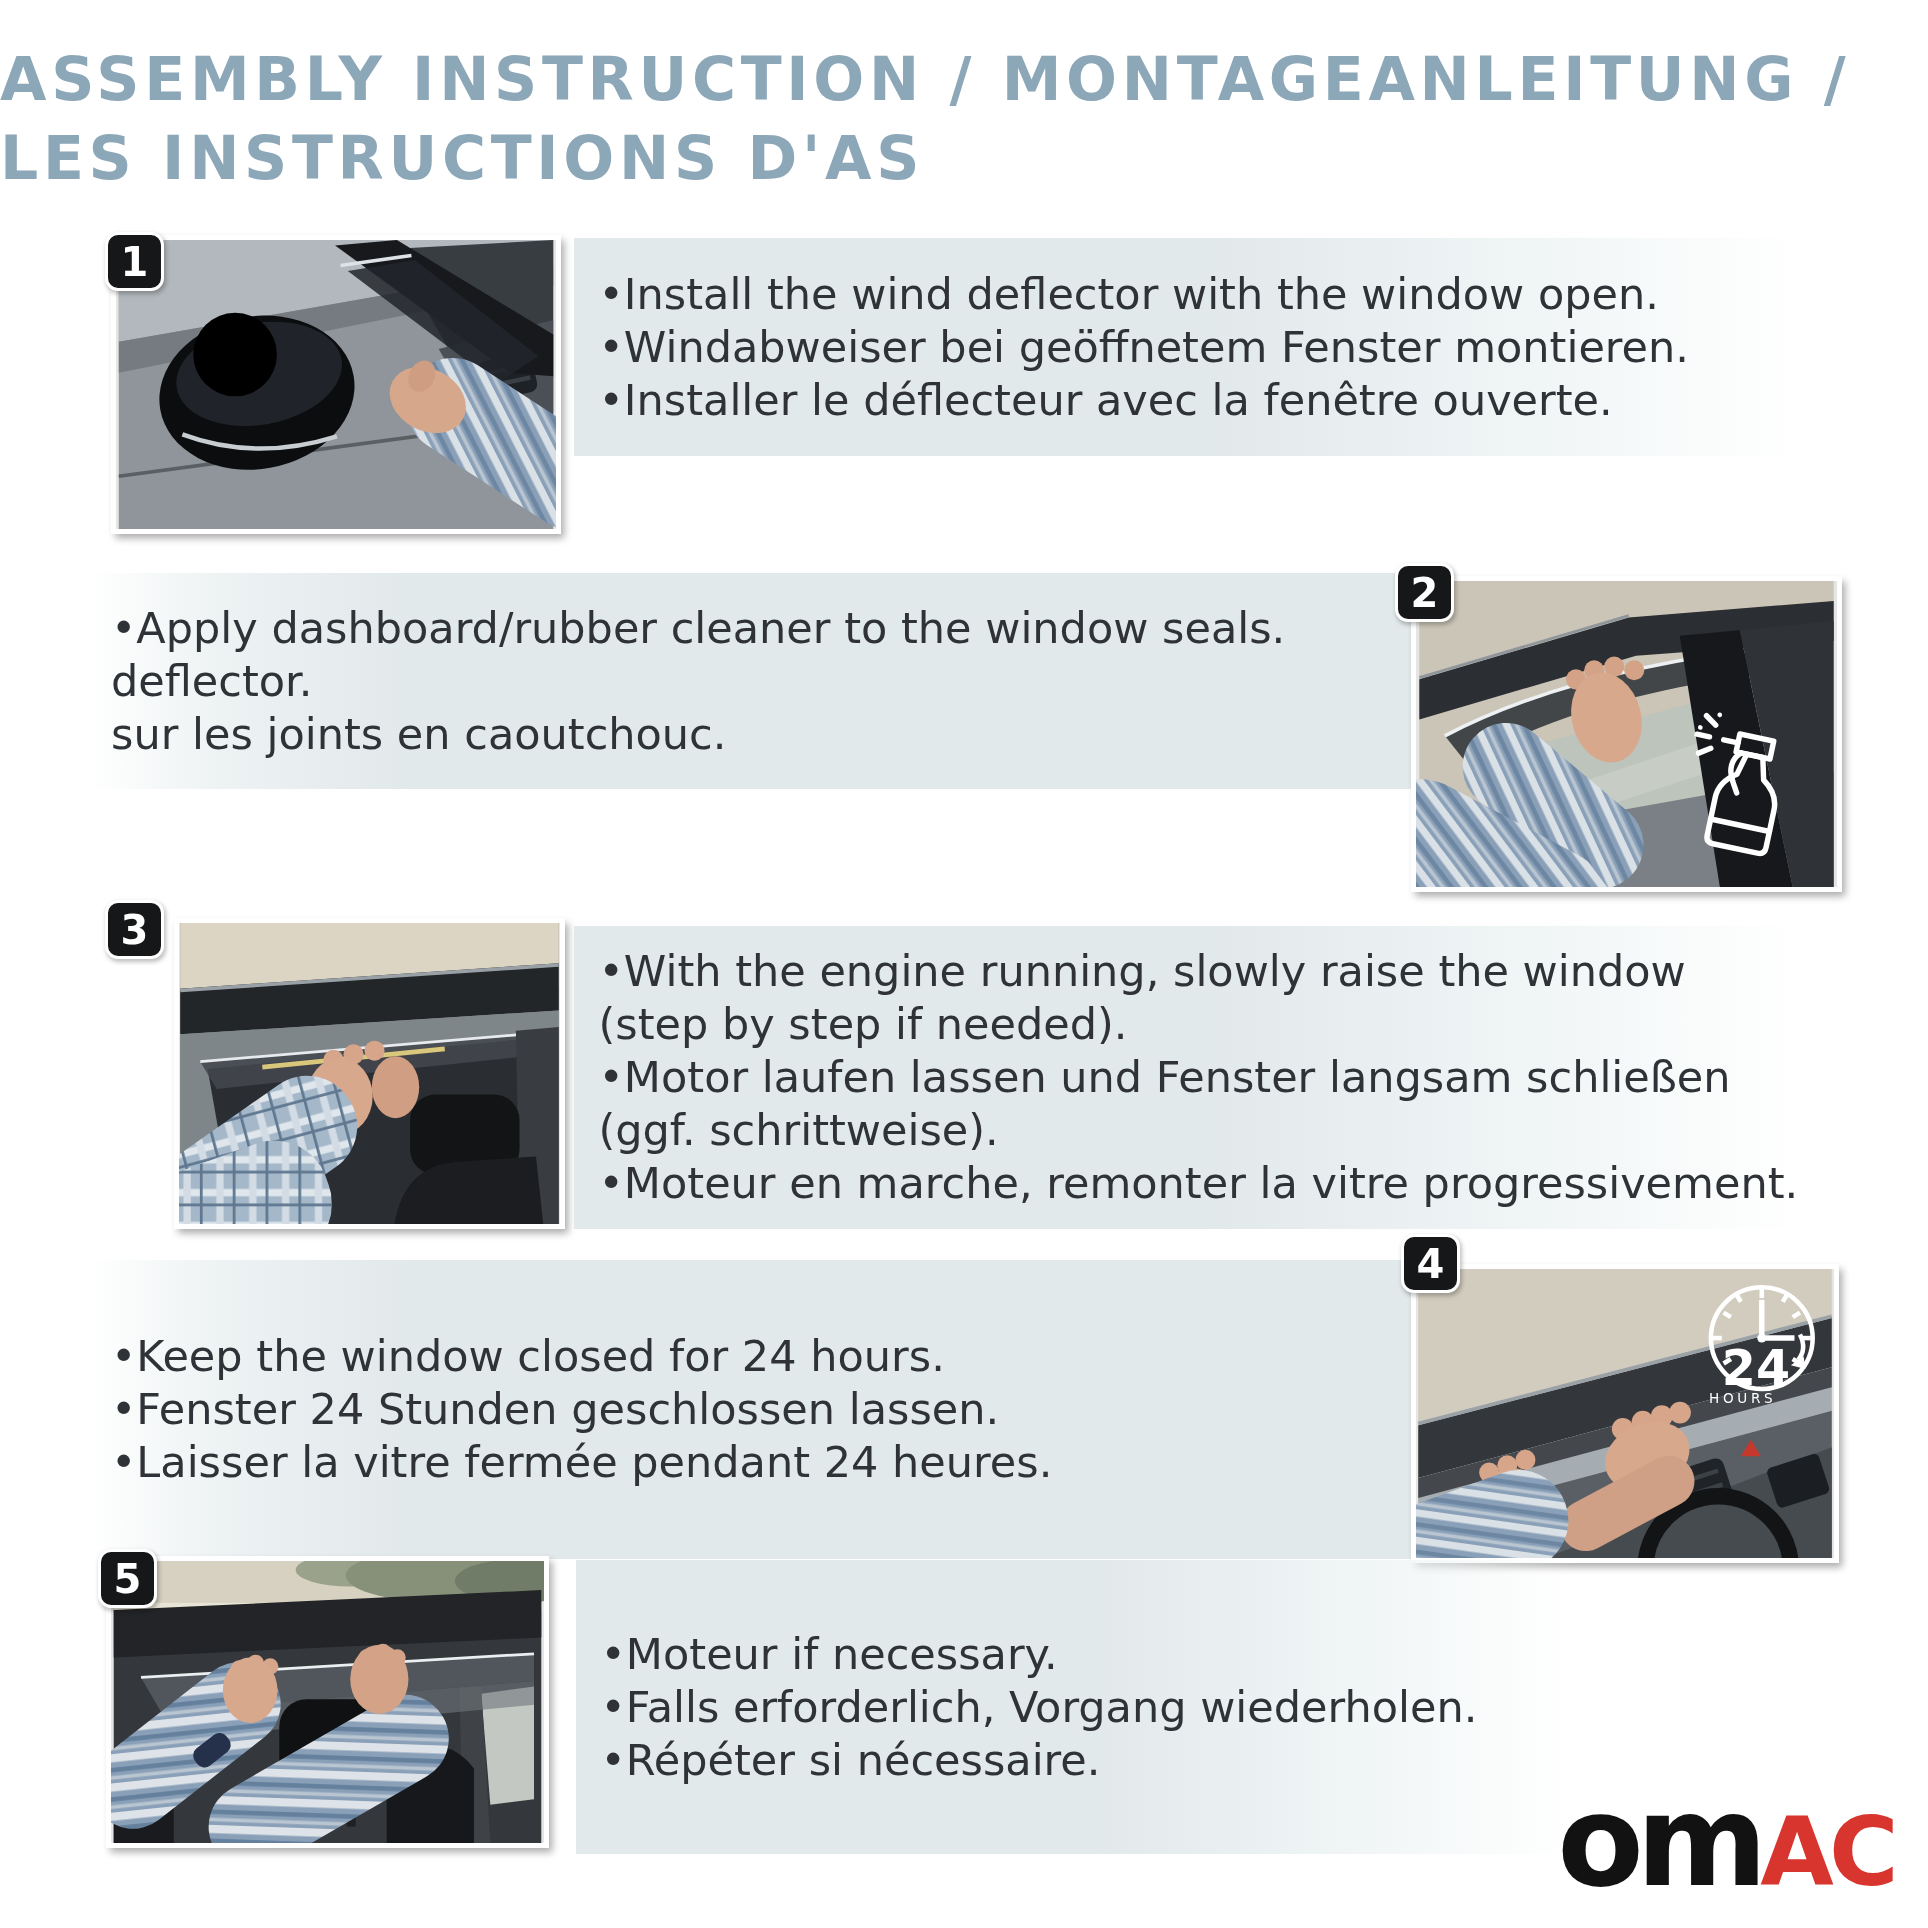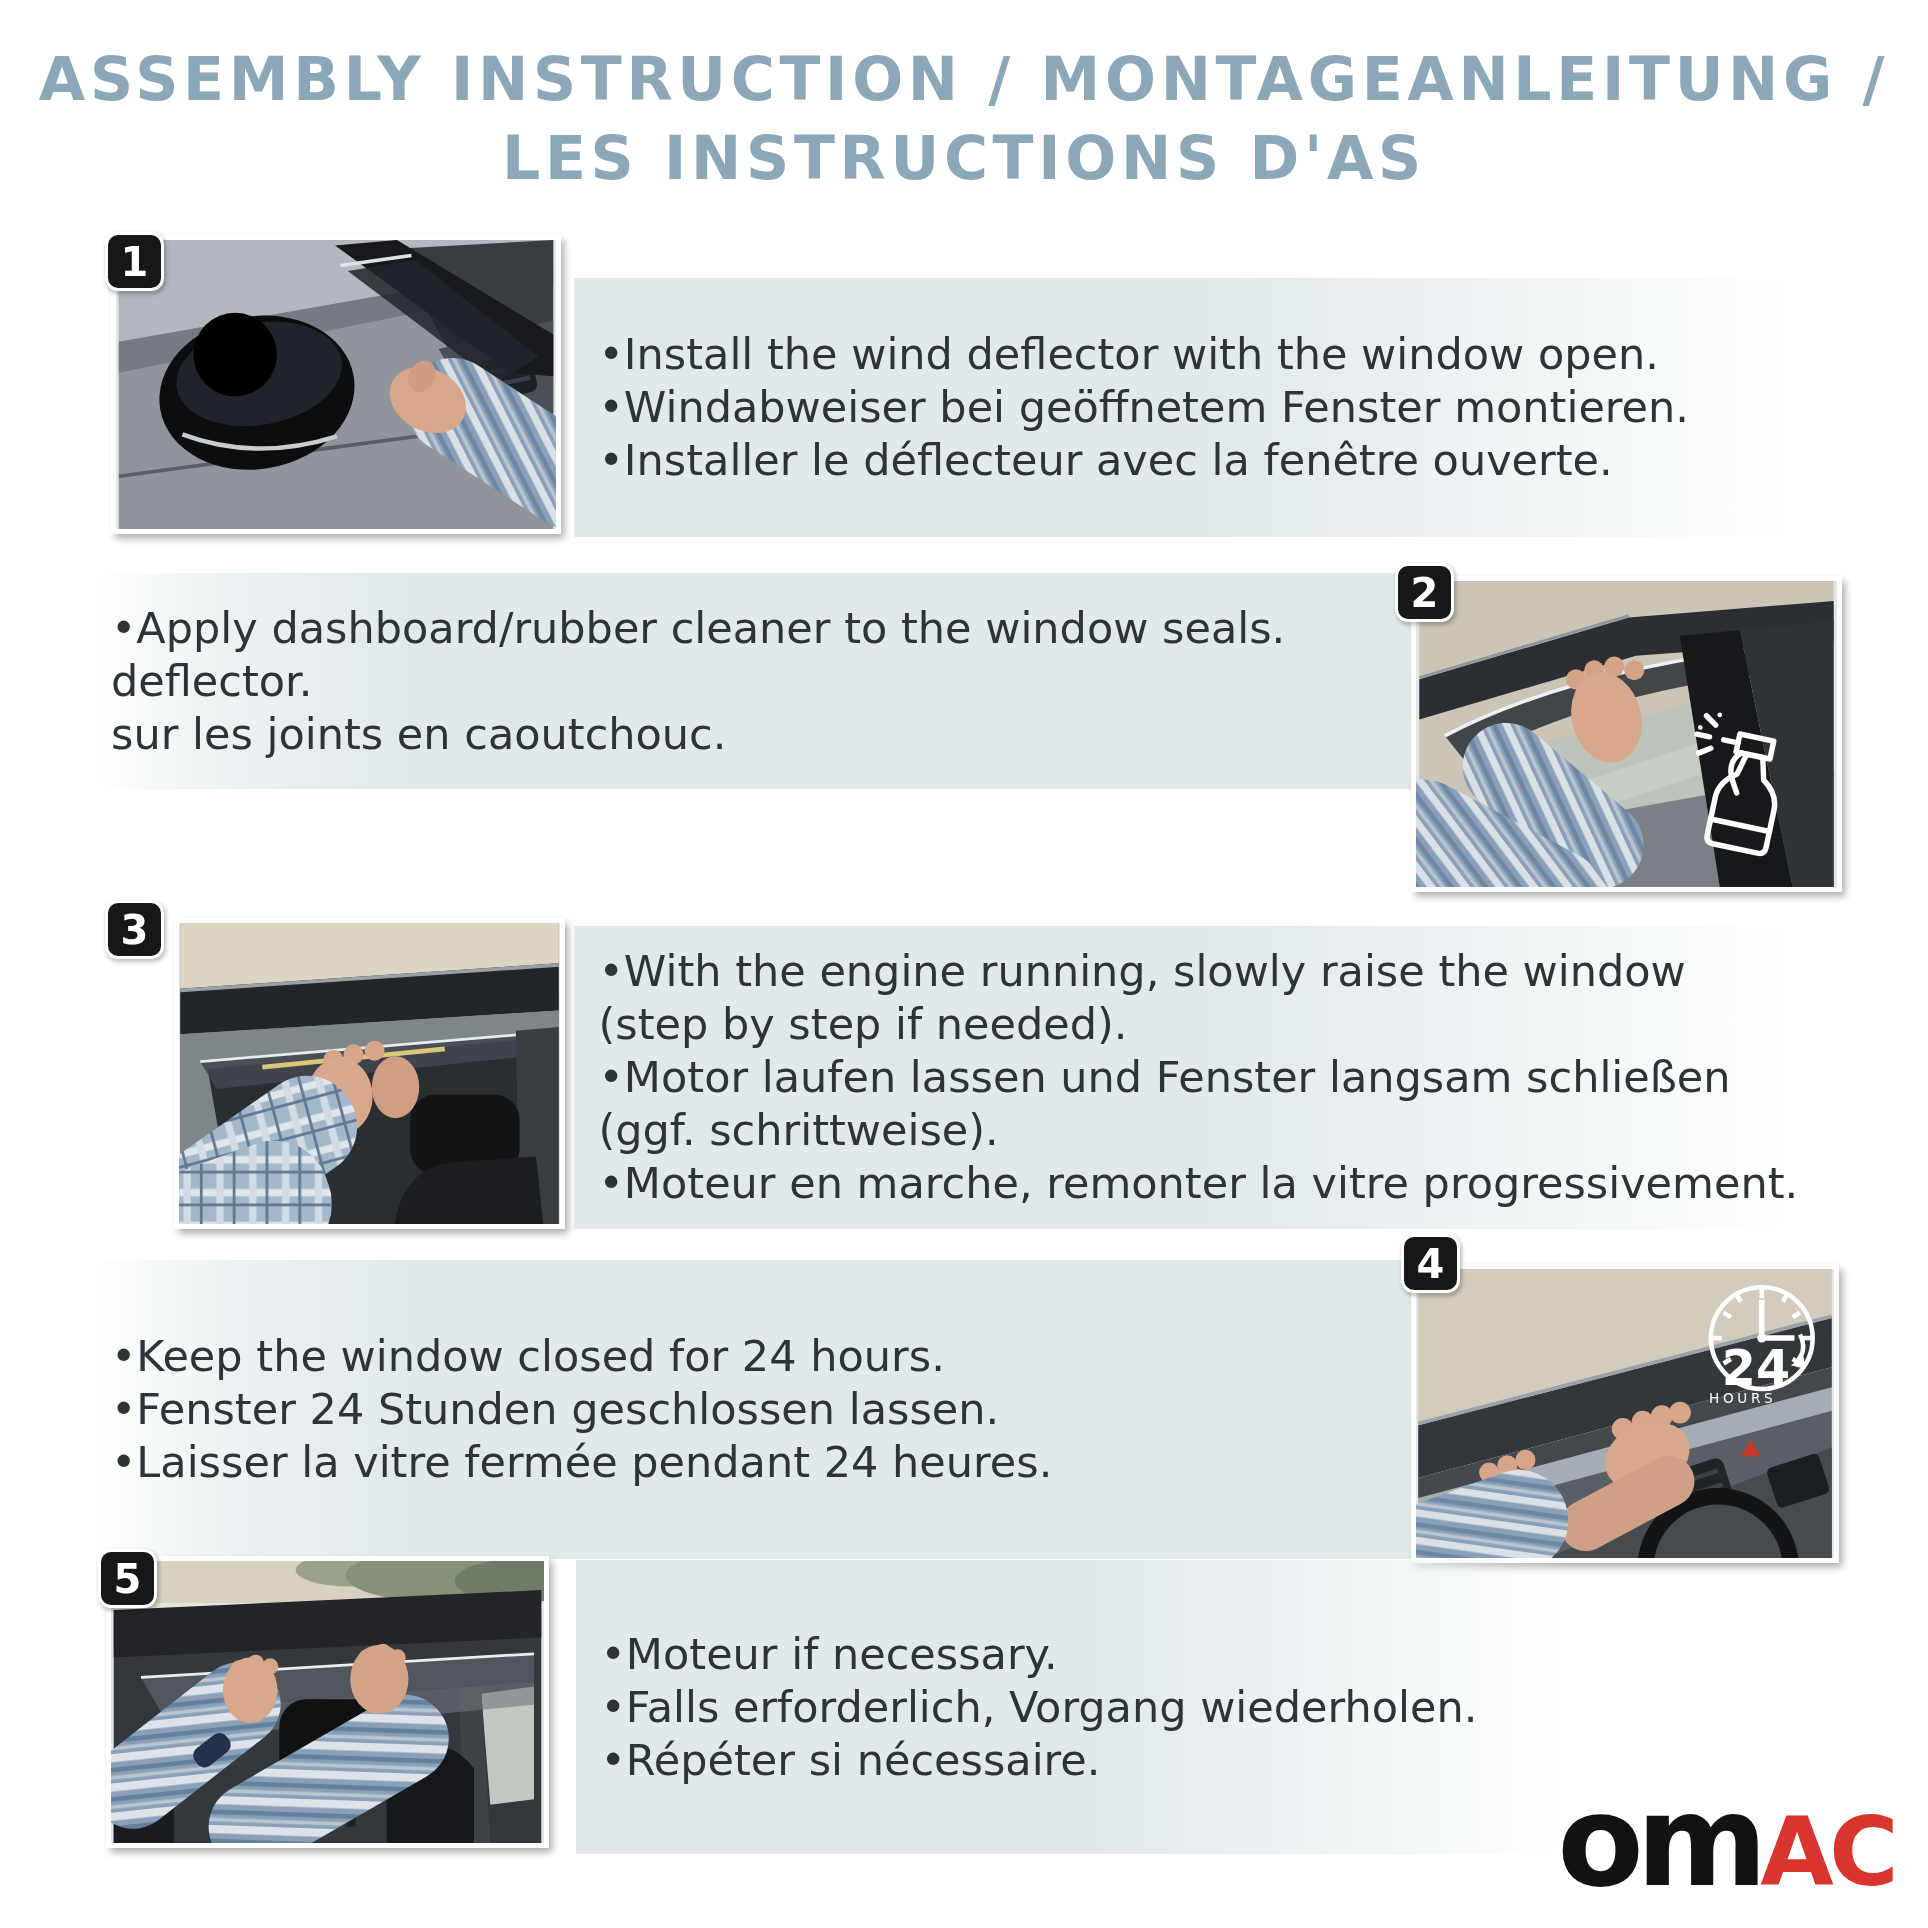--- a/index.html
+++ b/index.html
@@ -1,20 +1,20 @@
 <!DOCTYPE html>
 <html style="font-size:15px"><head>
 <meta charset="utf-8">
 <style>
   html,body{margin:0;padding:0;background:#ffffff;}
   body{width:1928px;height:1928px;position:relative;overflow:hidden;
        font-family:"DejaVu Sans","Liberation Sans",sans-serif;}
 
   
-  .title{position:absolute;left:0;top:40px;width:1928px;text-align:center;
+  .title{position:absolute;left:0;top:40px;width:1928px;text-align:left;
          color:#8CA7B8;font-weight:bold;font-size:60px;letter-spacing:4.7px;
          line-height:79px;}
 
   
   .panel{position:absolute;display:flex;flex-direction:column;justify-content:center;
          color:#2F3337;font-size:43px;line-height:53px;font-weight:500;}
   .panel .line{white-space:nowrap;}
   .panel-right{background:linear-gradient(90deg,#E2E9EB 0%,#E2E9EB 52%,#EFF4F5 76%,rgba(255,255,255,0) 100%);
                padding-left:24.5px;}
   .panel-left{background:linear-gradient(90deg,rgba(255,255,255,0) 0%,#EDF2F3 10%,#E2E9EB 24%,#E2E9EB 100%);
@@ -77,21 +77,21 @@
     <path d="M70,214 Q150,244 240,216" stroke="#c8cdd1" stroke-width="5" fill="none"></path>
     <circle cx="128" cy="126" r="46" fill="#000000"></circle>
     <rect x="292" y="168" width="260" height="104" rx="52" transform="rotate(33 420 240)" fill="url(#s1)"></rect>
     <g transform="rotate(28 340 176)">
       <ellipse cx="340" cy="176" rx="44" ry="34" fill="#d7a78c"></ellipse>
       <ellipse cx="322" cy="156" rx="14" ry="18" fill="#cf9d82"></ellipse>
     </g>
   </svg>
 </div>
 <div class="badge" style="left:105px;top:232px;">1</div>
-<div class="panel panel-right" style="left:574px;top:238px;width:1201px;height:259px;margin-top:40px;">
+<div class="panel panel-right" style="left:574px;top:238px;width:1201px;height:218px;">
   <div class="line">•Install the wind deflector with the window open.</div>
   <div class="line">•Windabweiser bei geöffnetem Fenster montieren.</div>
   <div class="line">•Installer le déflecteur avec la fenêtre ouverte.</div>
 </div>
 
 <div class="panel panel-left" style="left:90px;top:573px;width:1311px;height:216px;">
   <div class="line">•Apply dashboard/rubber cleaner to the window seals.</div>
   <div class="line">deflector.</div>
   <div class="line">sur les joints en caoutchouc.</div>
 </div>

